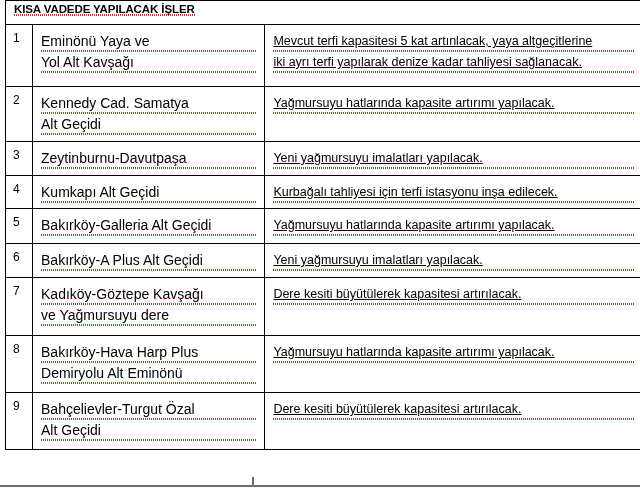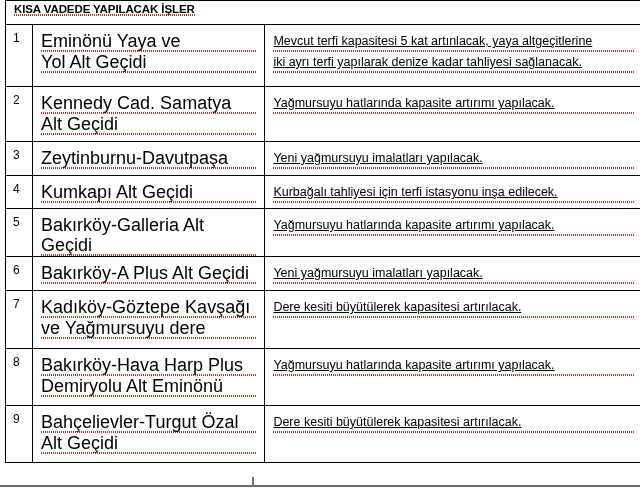--- a/index.html
+++ b/index.html
@@ -59,21 +59,21 @@
     padding: 8px 0 0 8px !important;
   }
   
   .num-cell {
     width: 27px;
     font-size: 12px;
     padding: 6px 0 0 7px !important;
   }
   .place-cell {
     padding: 6px 8px 0 8px !important;
-    font-size: 18px;
+    font-size: 14px;
     line-height: 20px;
   }
   .desc-cell {
     padding: 6px 6px 0 8px !important;
     font-size: 12.5px;
     line-height: 20px;
     text-decoration: underline;
   }
   .place-cell .ln, .desc-cell .ln {
     display: block;
@@ -114,21 +114,21 @@
         </td>
       </tr>
 
 
       <tr style="height:62px">
         <td class="num-cell">
           <span>1</span>
         </td>
         <td class="place-cell">
           <span class="ln spell">Eminönü Yaya ve</span>
-          <span class="ln spell">Yol Alt Geçidi</span>
+          <span class="ln spell">Yol Alt Kavşağı</span>
         </td>
         <td class="desc-cell">
           <span class="ln spell">Mevcut terfi kapasitesi 5 kat artınlacak, yaya altgeçitlerine</span>
           <span class="ln spell">iki ayrı terfi yapılarak denize kadar tahliyesi sağlanacak.</span>
         </td>
       </tr>
 
       <tr style="height:55px">
         <td class="num-cell">
           <span>2</span>

